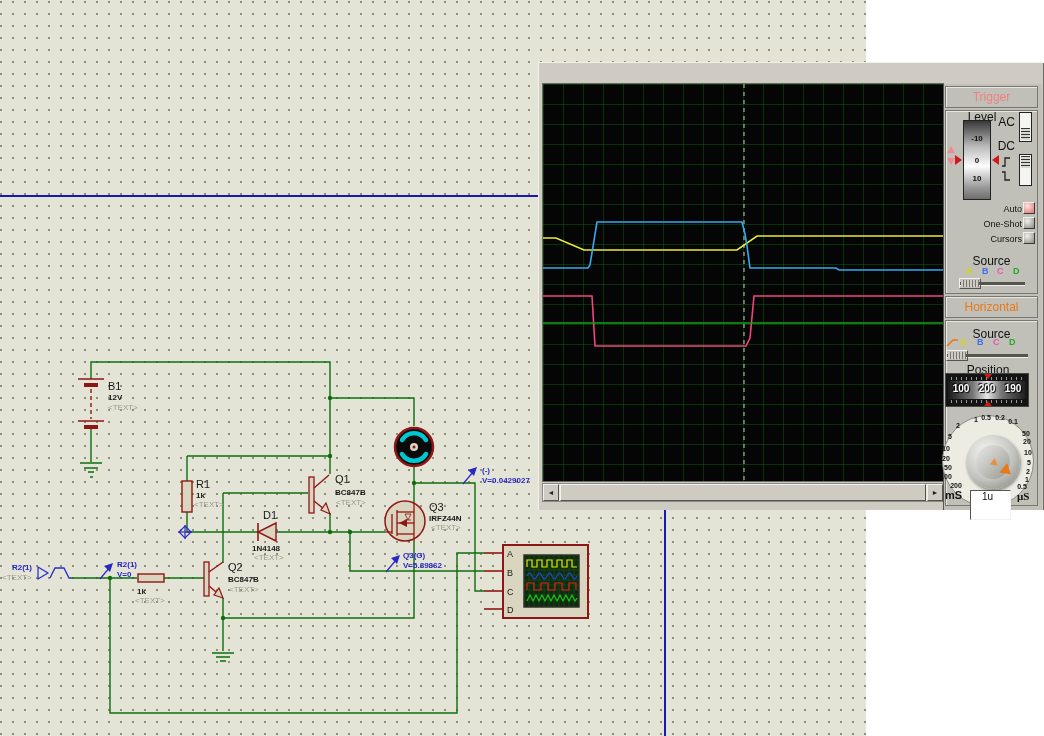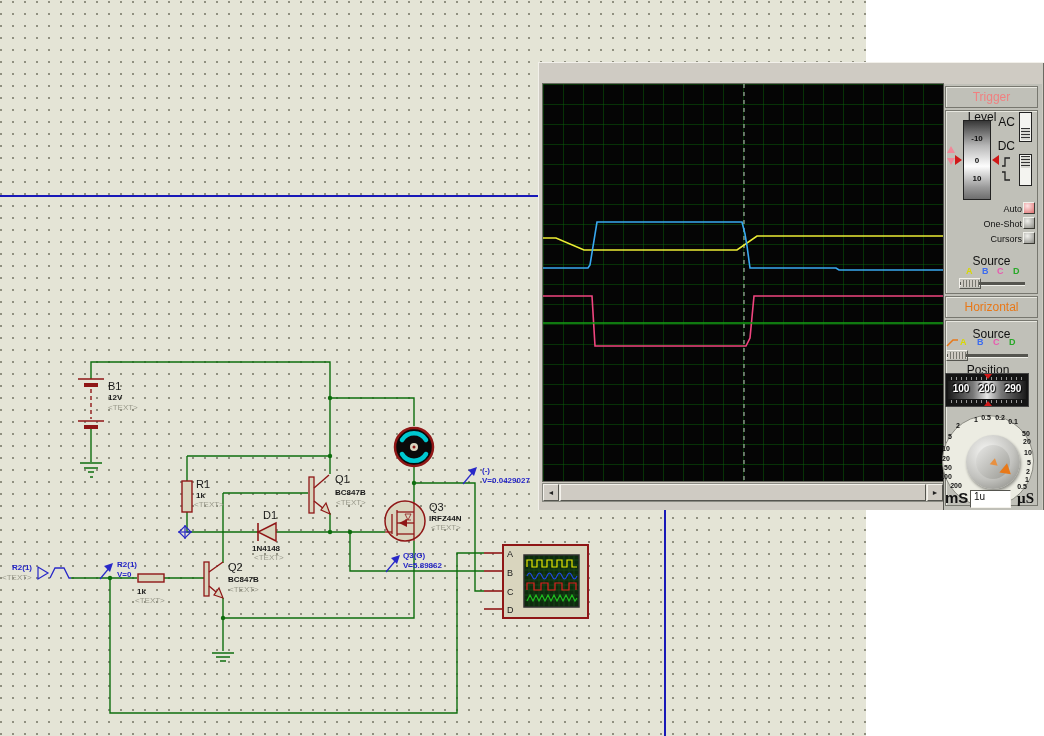--- a/index.html
+++ b/index.html
@@ -69,23 +69,23 @@
     color:#fff;font-size:10px;font-weight:bold;text-shadow:1px 1px 1px #000,-1px -1px 1px #000;}
   .rtri-d{border-left:4px solid transparent;border-right:4px solid transparent;border-top:5px solid #D01818;}
   .rtri-u{border-left:4px solid transparent;border-right:4px solid transparent;border-bottom:5px solid #D01818;}
   .knob-face{position:absolute;left:-1px;top:331px;width:92px;height:92px;border-radius:50%;
     background:#ECECE2;border:1px solid #8A8A82;box-sizing:border-box;}
   .knob{position:absolute;left:23px;top:351px;width:54px;height:54px;border-radius:50%;
     background:radial-gradient(circle at 38% 32%,#F6F6F4,#C2C2BE 55%,#7E7E78);box-shadow:1px 2px 3px rgba(0,0,0,.4);}
   .knob-inner{position:absolute;left:10px;top:10px;width:34px;height:34px;border-radius:50%;
     background:linear-gradient(135deg,#E8E8E6,#9A9A94);}
   .knb{position:absolute;width:16px;text-align:center;font-size:7px;font-weight:bold;color:#111;}
-  .unit{position:absolute;font-size:15px;font-weight:bold;color:#111;}
-  .tb-input{position:absolute;left:27px;top:406px;width:41px;height:18px;background:#fff;border:1px solid;
-    border-color:#55554F #F4F2EC #F4F2EC #55554F;box-sizing:border-box;font-size:10px;line-height:12px;padding-left:3px;color:#111;}
+  .unit{position:absolute;font-size:11px;font-weight:bold;color:#111;}
+  .tb-input{position:absolute;left:27px;top:406px;width:41px;height:30px;background:#fff;border:1px solid;
+    border-color:#55554F #F4F2EC #F4F2EC #55554F;box-sizing:border-box;font-size:10px;line-height:12px;padding-left:11px;color:#111;}
   .ptr-big{position:absolute;left:58px;top:382px;width:0;height:0;border-left:6px solid transparent;
     border-right:6px solid transparent;border-bottom:10px solid #E87818;transform:rotate(130deg);}
   .ptr-small{position:absolute;left:48px;top:376px;width:0;height:0;border-left:4px solid transparent;
     border-right:4px solid transparent;border-bottom:7px solid #E89040;transform:rotate(130deg);}
 </style>
 </head>
 <body>
 
 <div class="canvas">
   <div class="sheet-hline"></div>
@@ -363,21 +363,21 @@
     <div class="slider-thumb" style="left:3px;top:266px;"></div>
 
     <div class="small-lbl" style="left:0;top:279px;width:90px;text-align:center;">Position</div>
     <div class="pos-dial">
       <div class="pos-band"></div>
       <div class="pos-ticks" style="top:3px;"></div>
       <div class="pos-ticks" style="bottom:3px;"></div>
       <div class="pos-nums">
         <span>100</span>
         <span>200</span>
-        <span>290</span>
+        <span>190</span>
       </div>
       <div class="tri rtri-d" style="left:38px;top:0;"></div>
       <div class="tri rtri-u" style="left:38px;bottom:0;"></div>
     </div>
 
     <div class="knob-face"></div>
     <span class="knb" style="left:35px;top:330px;">0.5</span>
     <span class="knb" style="left:49px;top:330px;">0.2</span>
     <span class="knb" style="left:62px;top:334px;">0.1</span>
     <span class="knb" style="left:25px;top:332px;">1</span>

